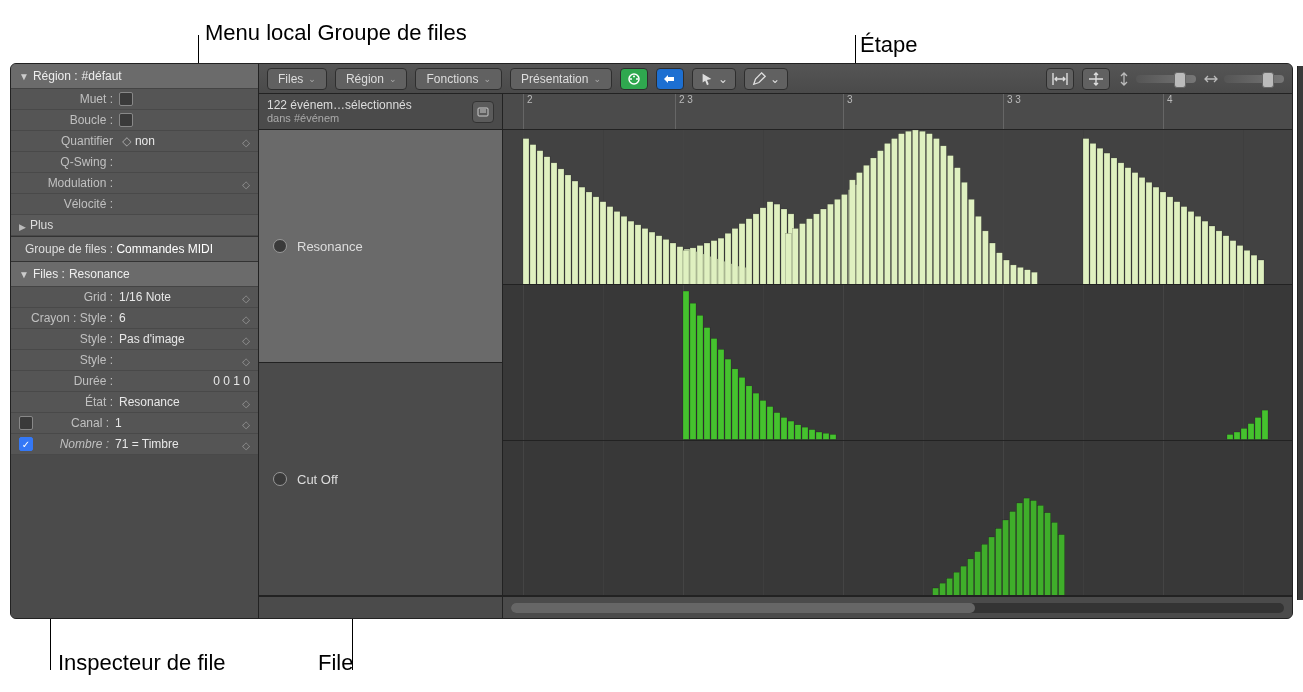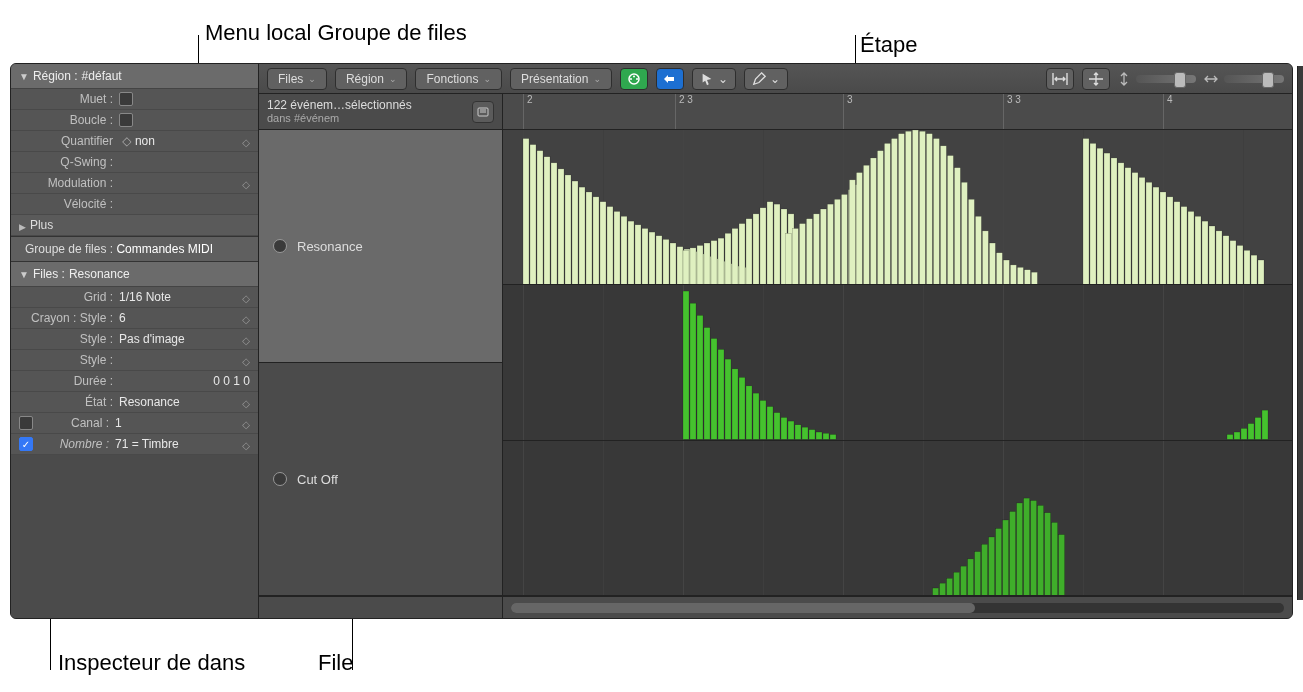--- a/index.html
+++ b/index.html
@@ -259,21 +259,21 @@
 </style>
 </head>
 <body>
 
 <div class="callout" style="left:205px; top:20px;text-align:right;">Menu local Groupe de files</div>
 <div class="callout-line" style="left:198px; top:35px; width:1px; height:250px;"></div>
 
 <div class="callout" style="left:860px; top:32px;">Étape</div>
 <div class="callout-line" style="left:855px; top:35px; width:1px; height:200px;"></div>
 
-<div class="callout" style="left:58px; top:650px;">Inspecteur de dans</div>
+<div class="callout" style="left:58px; top:650px;">Inspecteur de file</div>
 <div class="callout-line" style="left:50px; top:575px; width:1px; height:95px;"></div>
 
 <div class="callout" style="left:318px; top:650px;">File</div>
 <div class="callout-line" style="left:352px; top:638px; width:1px; height:32px;"></div>
 <div class="callout-line" style="left:352px; top:627px; width:1px; height:12px; transform:rotate(0deg);"></div>
 <div class="callout-line" style="left:352px; top:575px; width:1px; height:62px;"></div>
 
 <div class="app-window">
 
   <div class="inspector">

